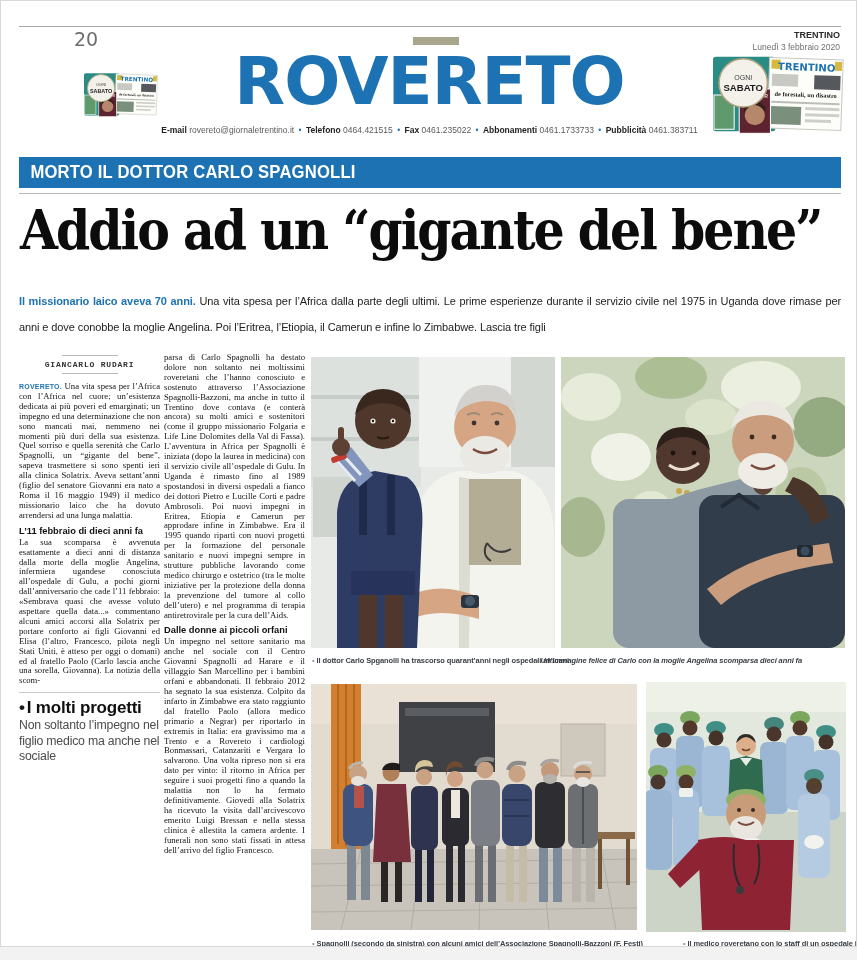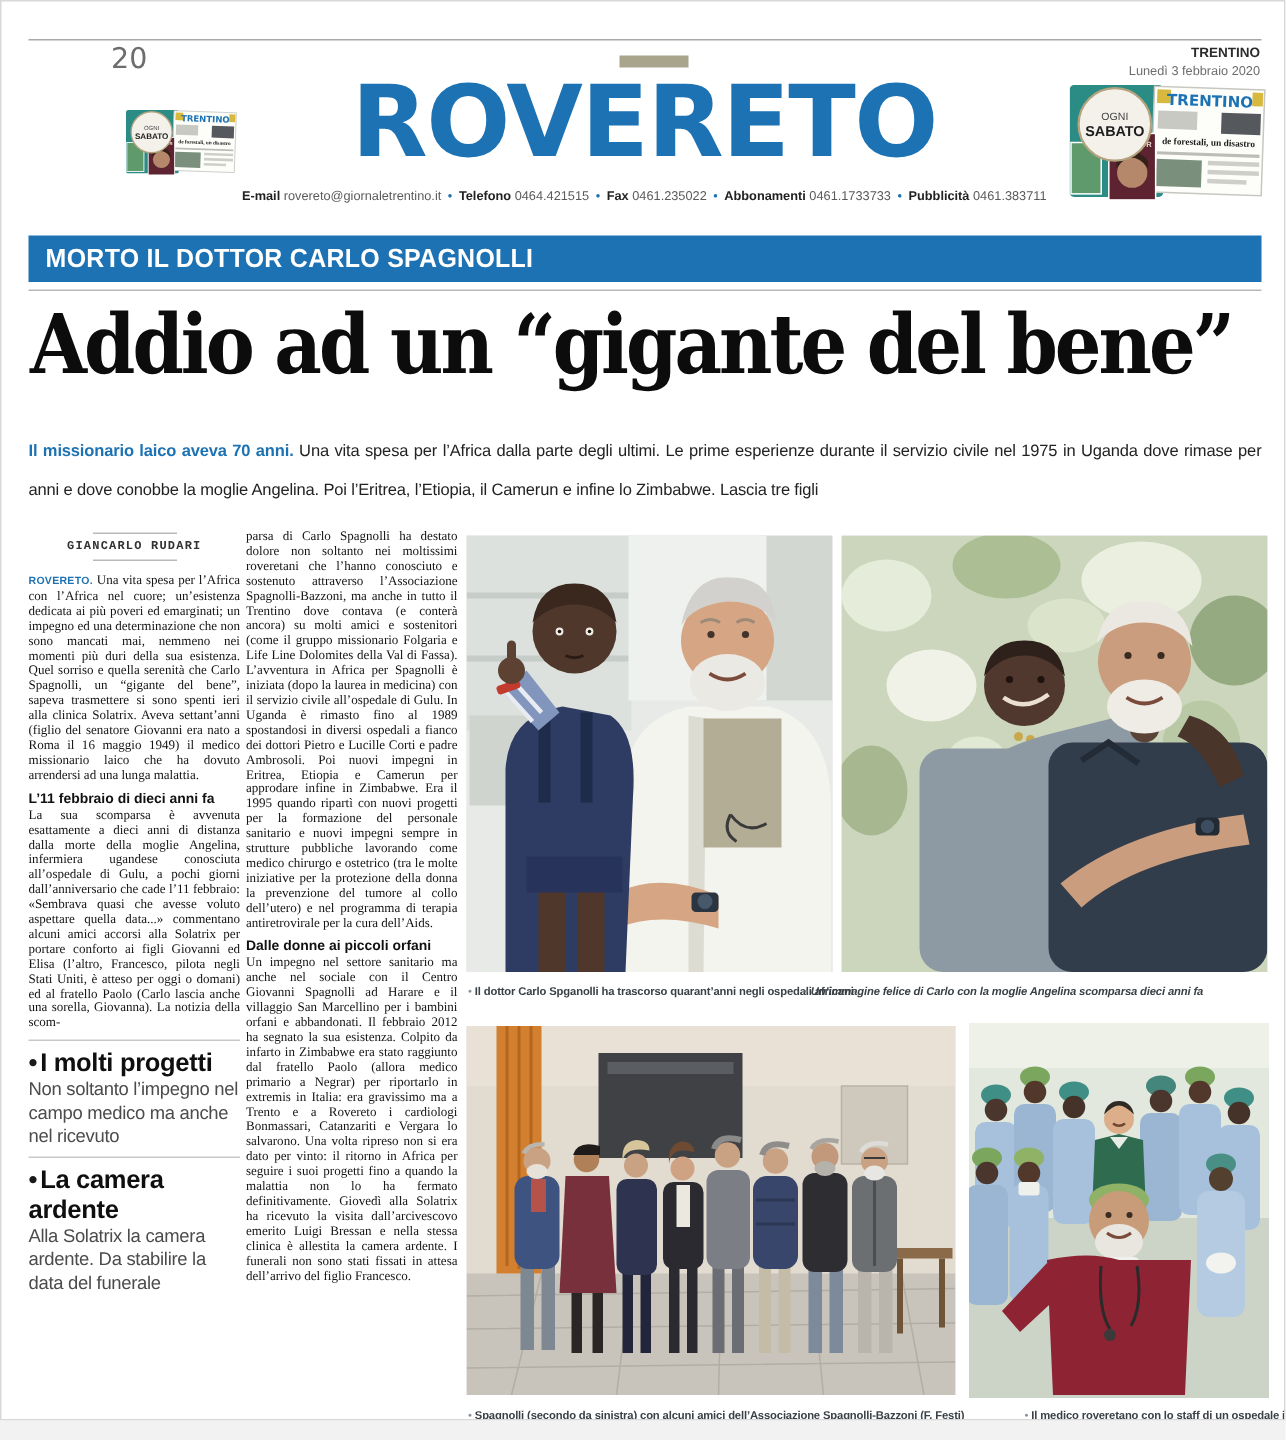--- a/index.html
+++ b/index.html
@@ -145,26 +145,21 @@
       <div class="byline">GIANCARLO RUDARI</div>
       <div class="byline-rule"></div>
     </div>
     <p class="body"><span class="loc">ROVERETO.</span> <span>Una vita spesa per l’Africa con l’Africa nel cuore; un’esistenza dedicata ai più poveri ed emarginati; un impegno ed una determinazione che non sono mancati mai, nemmeno nei momenti più duri della sua esistenza. Quel sorriso e quella serenità che Carlo Spagnolli, un “gigante del bene”, sapeva trasmettere si sono spenti ieri alla clinica Solatrix. Aveva settant’anni (figlio del senatore Giovanni era nato a Roma il 16 maggio 1949) il medico missionario laico che ha dovuto arrendersi ad una lunga malattia.</span></p>
     <div class="subhead">L’11 febbraio di dieci anni fa</div>
     <p class="body">La sua scomparsa è avvenuta esattamente a dieci anni di distanza dalla morte della moglie Angelina, infermiera ugandese conosciuta all’ospedale di Gulu, a pochi giorni dall’anniversario che cade l’11 febbraio: «Sembrava quasi che avesse voluto aspettare quella data...» commentano alcuni amici accorsi alla Solatrix per portare conforto ai figli Giovanni ed Elisa (l’altro, Francesco, pilota negli Stati Uniti, è atteso per oggi o domani) ed al fratello Paolo (Carlo lascia anche una sorella, Giovanna). La notizia della scom-</p>
 
     <div class="hl">
       <div class="hl-rule"></div>
       <div class="hl-title"><span class="dot">•</span><span>I molti progetti</span></div>
-      <div class="hl-text">Non soltanto l’impegno nel campo medico ma anche nel ricevuto</div>
-    </div>
-    <div class="hl">
-      <div class="hl-rule"></div>
-      <div class="hl-title"><span class="dot">•</span><span>La camera ardente</span></div>
-      <div class="hl-text">Alla Solatrix la camera ardente. Da stabilire la data del funerale</div>
+      <div class="hl-text">Non soltanto l’impegno nel figlio medico ma anche nel sociale</div>
     </div>
   </div>
 
   <div class="abs col col2">
     <p class="body">parsa di Carlo Spagnolli ha destato dolore non soltanto nei moltissimi roveretani che l’hanno conosciuto e sostenuto attraverso l’Associazione Spagnolli-Bazzoni, ma anche in tutto il Trentino dove contava (e conterà ancora) su molti amici e sostenitori (come il gruppo missionario Folgaria e Life Line Dolomites della Val di Fassa). L’avventura in Africa per Spagnolli è iniziata (dopo la laurea in medicina) con il servizio civile all’ospedale di Gulu. In Uganda è rimasto fino al 1989 spostandosi in diversi ospedali a fianco dei dottori Pietro e Lucille Corti e padre Ambrosoli. Poi nuovi impegni in Eritrea, Etiopia e Camerun per approdare infine in Zimbabwe. Era il 1995 quando ripartì con nuovi progetti per la formazione del personale sanitario e nuovi impegni sempre in strutture pubbliche lavorando come medico chirurgo e ostetrico (tra le molte iniziative per la protezione della donna la prevenzione del tumore al collo dell’utero) e nel programma di terapia antiretrovirale per la cura dell’Aids.</p>
     <div class="subhead">Dalle donne ai piccoli orfani</div>
     <p class="body">Un impegno nel settore sanitario ma anche nel sociale con il Centro Giovanni Spagnolli ad Harare e il villaggio San Marcellino per i bambini orfani e abbandonati. Il febbraio 2012 ha segnato la sua esistenza. Colpito da infarto in Zimbabwe era stato raggiunto dal fratello Paolo (allora medico primario a Negrar) per riportarlo in extremis in Italia: era gravissimo ma a Trento e a Rovereto i cardiologi Bonmassari, Catanzariti e Vergara lo salvarono. Una volta ripreso non si era dato per vinto: il ritorno in Africa per seguire i suoi progetti fino a quando la malattia non lo ha fermato definitivamente. Giovedì alla Solatrix ha ricevuto la visita dall’arcivescovo emerito Luigi Bressan e nella stessa clinica è allestita la camera ardente. I funerali non sono stati fissati in attesa dell’arrivo del figlio Francesco.</p>
   </div>
 
   <div class="photo" style="left:310px;top:356px;width:244px;height:291px;">

